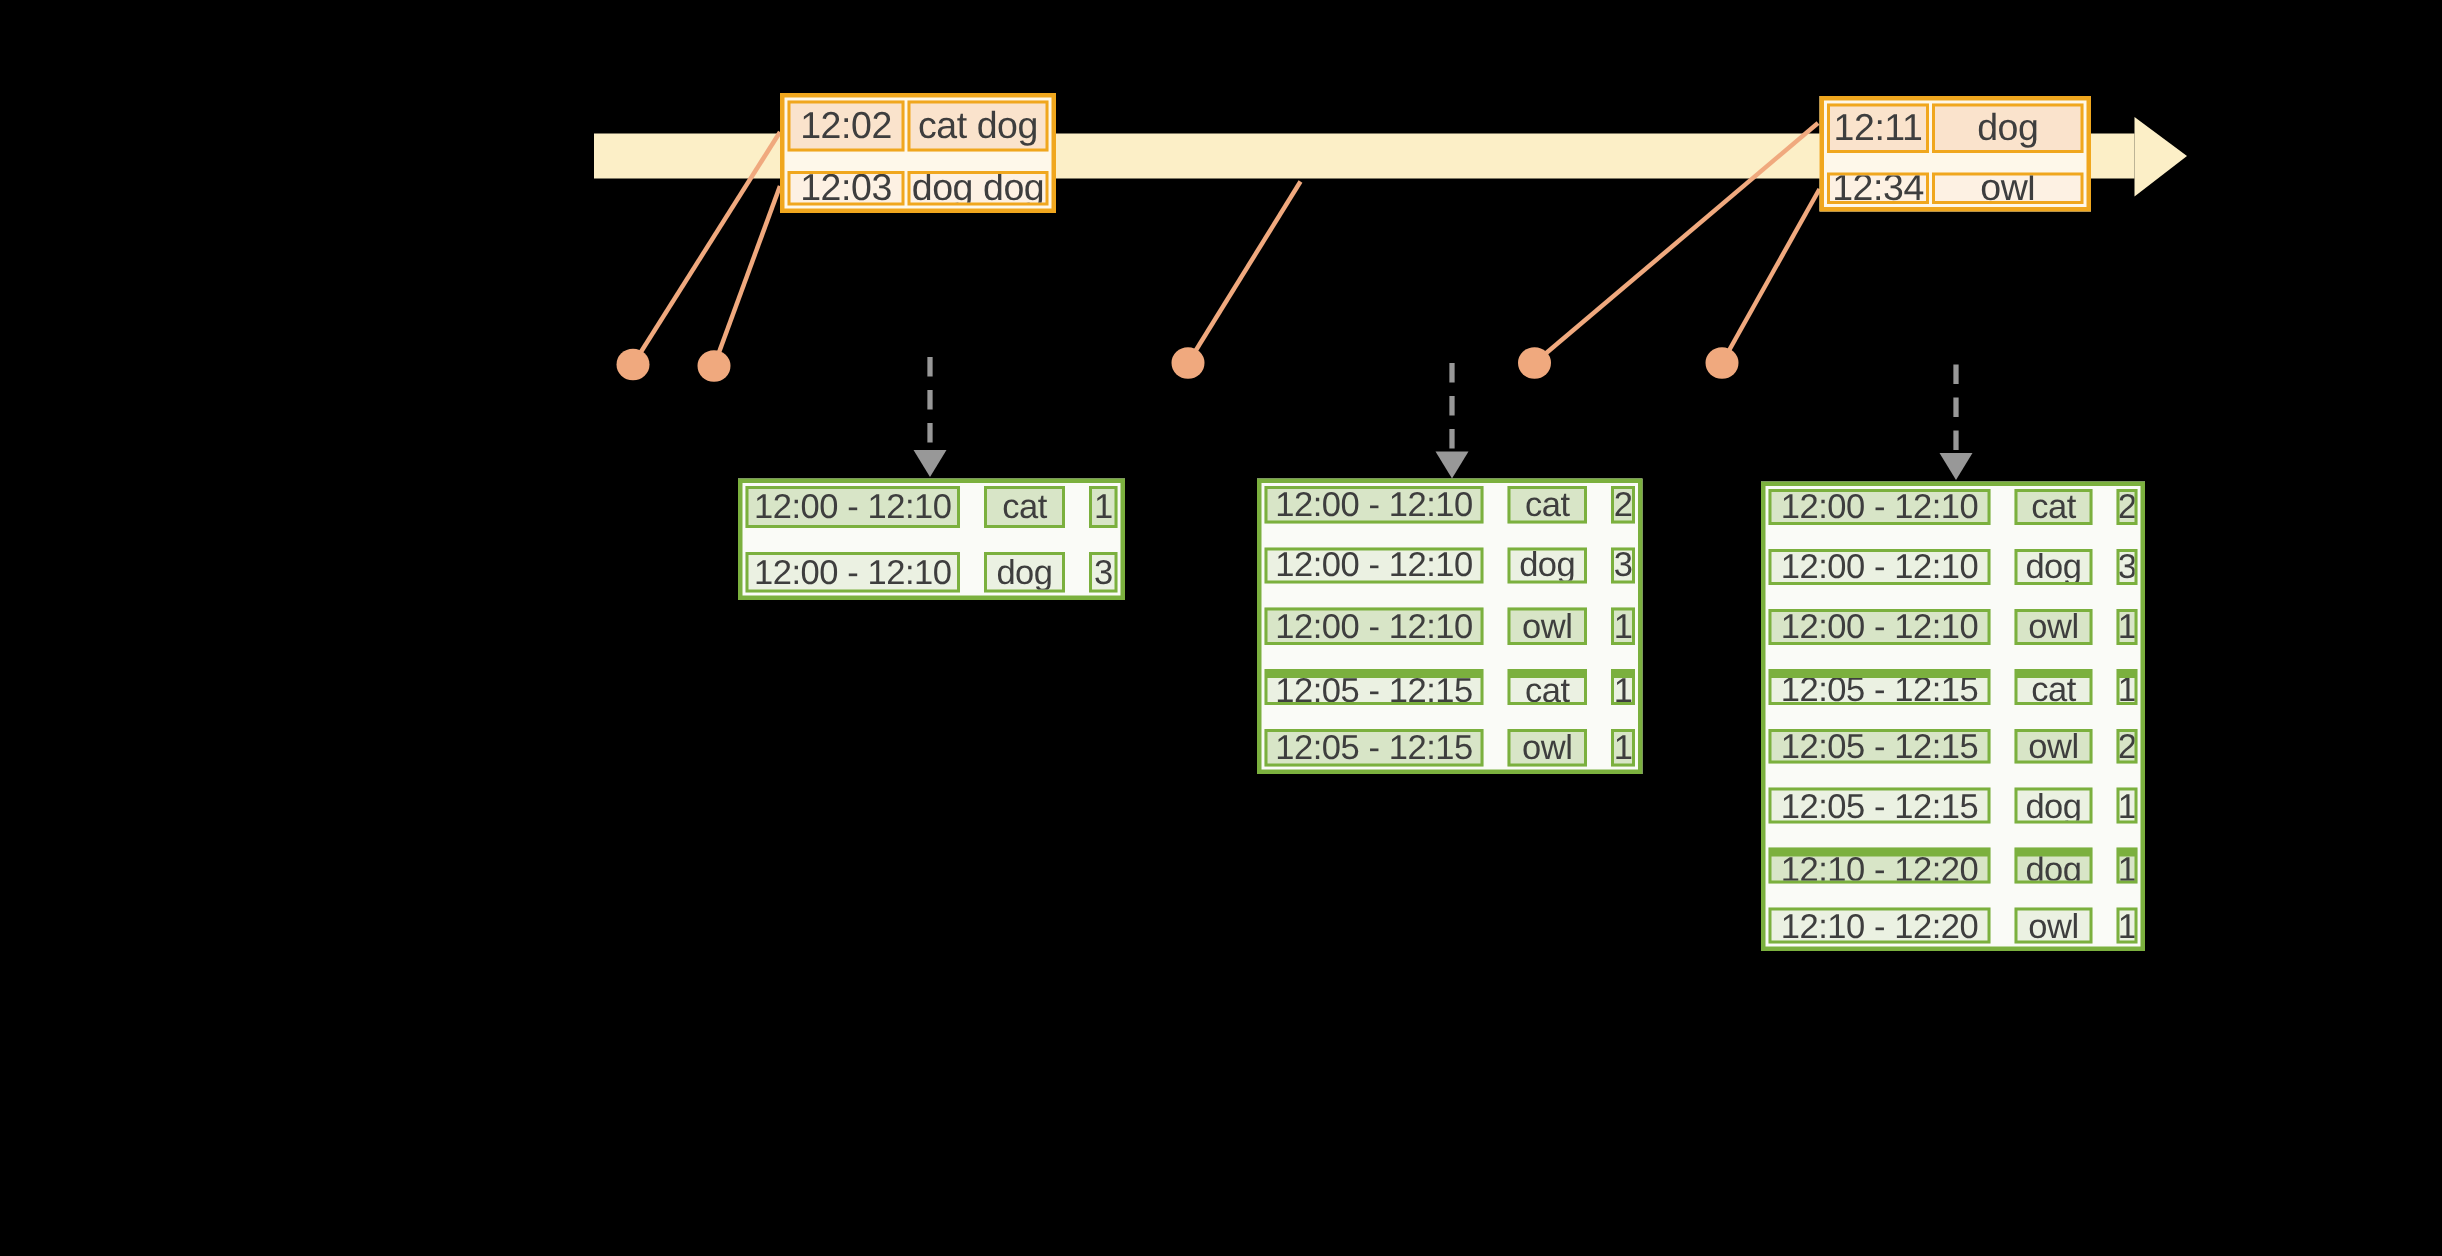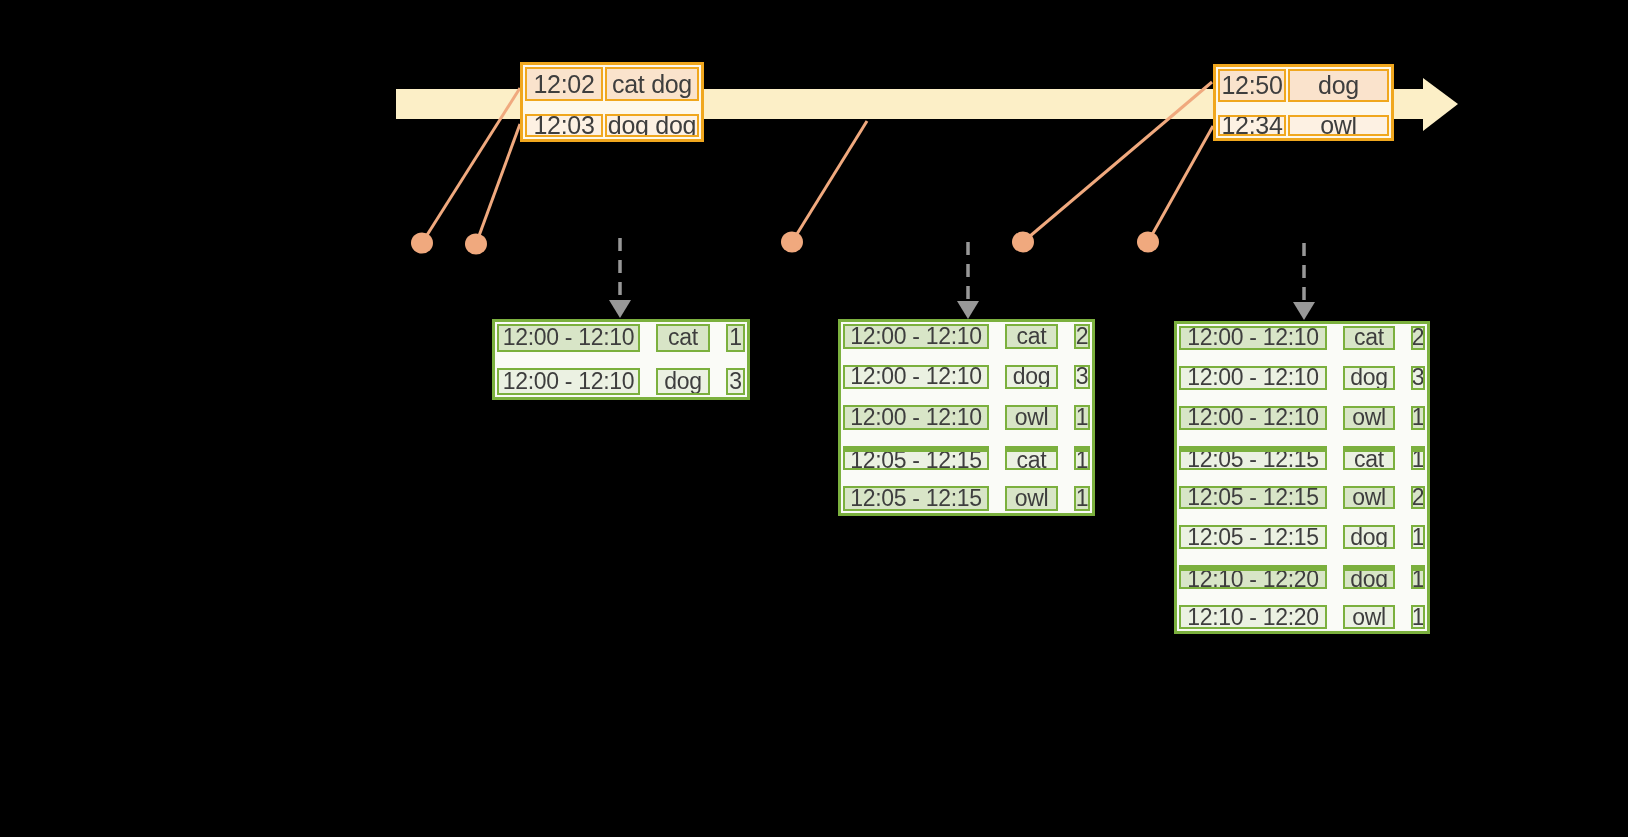--- a/index.html
+++ b/index.html
@@ -110,21 +110,21 @@
 
   <div class="etable" style="left:520px; top:62px; width:184px; height:80px; grid-template-columns:78px 1fr;">
     <div class="ecell ed">12:02</div>
     <div class="ecell ed">cat dog</div>
     <div class="ecell el">12:03</div>
     <div class="ecell el">dog dog</div>
   </div>
 
 
   <div class="etable" style="left:1213px; top:64px; width:181px; height:77px; grid-template-columns:68px 1fr;">
-    <div class="ecell ed">12:50</div>
+    <div class="ecell ed">12:11</div>
     <div class="ecell ed">dog</div>
     <div class="ecell el">12:34</div>
     <div class="ecell el">owl</div>
   </div>
 
   <div class="rtable" style="left:492px; top:319px; width:258px; height:81px; grid-template-columns:143px 54px 1fr;">
     <div class="rcell d">12:00 - 12:10</div>
     <div class="rcell d">cat</div>
     <div class="rcell d">1</div>
     <div class="rcell l">12:00 - 12:10</div>

